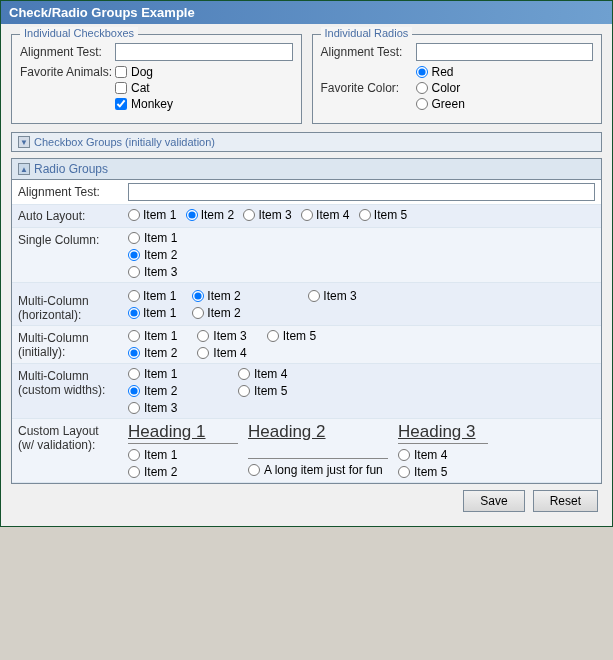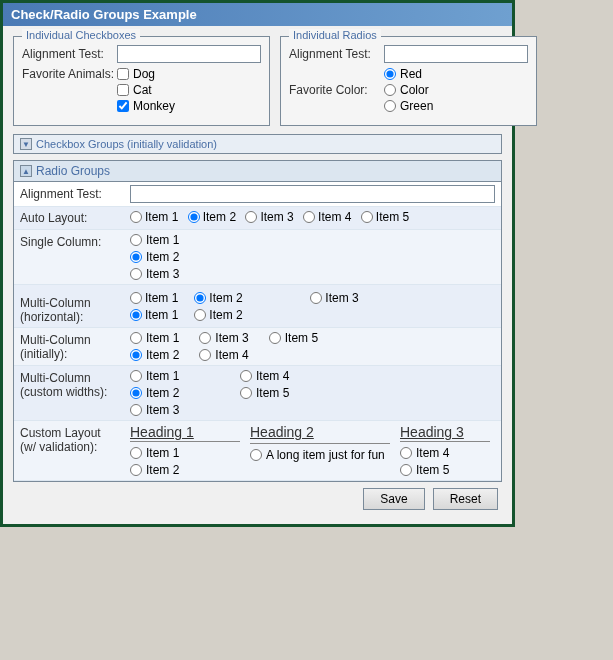--- a/index.html
+++ b/index.html
@@ -1,21 +1,21 @@
 <!DOCTYPE html>
 <html><head>
   <meta charset="utf-8">
   <style>
     * { box-sizing: border-box; margin: 0; padding: 0; }
     body { font-family: Arial, sans-serif; font-size: 12px; background: #d4d0c8; }
     
     .window {
-      width: 515px;
+      width: 613px;
       background: #ecebeb;
-      border: 3px solid #14532d;
+      border: 1px solid #14532d;
     }
     
     .title-bar {
       background: linear-gradient(to right, #4a7ab5, #6fa0d0);
       color: white;
       padding: 4px 8px;
       font-weight: bold;
       font-size: 13px;
     }
     
@@ -153,21 +153,21 @@
       font-size: 12px;
       vertical-align: top;
       padding-top: 5px;
     }
     
     .inline-radio { display: inline-flex; align-items: center; gap: 3px; margin-right: 6px; }
     
     .alignment-row td { background: white !important; }
     
     .heading-text {
-      font-size: 14px;
+      font-size: 17px;
       color: #333;
       text-decoration: underline;
     }
     
     .footer-buttons {
       display: flex;
       justify-content: flex-end;
       gap: 8px;
       padding: 6px 4px 4px;
     }
@@ -441,21 +441,21 @@
                   <input type="radio" name="cl1" style="">
                   <span>Item 1</span>
                 </label>
                 <label class="radio-item">
                   <input type="radio" name="cl1" style="">
                   <span>Item 2</span>
                 </label>
               </div>
 
               <div style="min-width:150px; padding-left:10px;">
-                <div class="heading-text" style="margin-bottom:4px; border-bottom:1px solid #888; padding-bottom:3px;">
+                <div class="heading-text" style="margin-bottom:4px; border-bottom:1px solid #888; padding-bottom:16px;">
                   <span>Heading 2</span>
                 </div>
                 <label class="radio-item">
                   <input type="radio" name="cl2" style="">
                   <span>A long item just for fun</span>
                 </label>
               </div>
 
               <div style="min-width:100px; padding-left:10px;">
                 <div class="heading-text" style="margin-bottom:4px; border-bottom:1px solid #888; padding-bottom:1px;">

